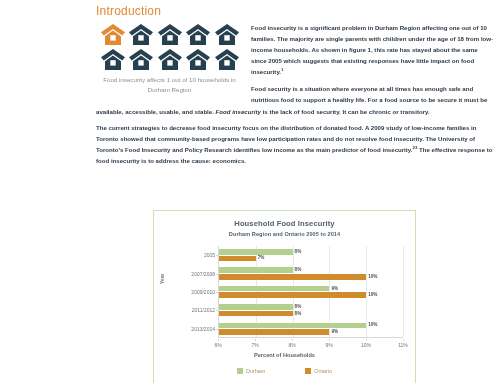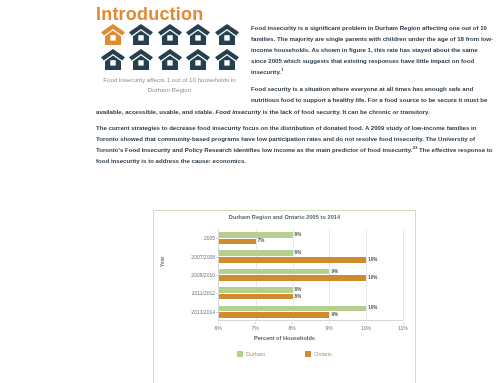--- a/index.html
+++ b/index.html
@@ -21,23 +21,23 @@
     width: 500px;
     height: 383px;
     background: #ffffff;
   }
 
   
   .section-title {
     position: absolute;
     left: 96px;
     top: 4px;
-    font-size: 18px;
+    font-size: 12px;
     color: #e08a33;
-    font-weight: 700;
+    font-weight: 400;
     letter-spacing: 0.2px;
     white-space: nowrap;
   }
 
   
   .article {
     position: absolute;
     left: 96px;
     top: 22px;
     width: 398px;
@@ -341,20 +341,21 @@
 
     <p><span>Food insecurity is a significant problem in Durham Region affecting one out of 10 families. The majority are single parents with children under the age of 18 from low-income households. As shown in figure 1, this rate has stayed about the same since 2005 which suggests that existing responses have little impact on food insecurity.</span><sup>1</sup></p>
 
     <p class="tight"><span>Food security is a situation where everyone at all times has enough safe and nutritious food to support a healthy life. For a food source to be secure it must be available, accessible, usable, and stable. </span><em>Food insecurity</em><span> is the lack of food security. It can be chronic or transitory.</span></p>
 
     <p><span>The current strategies to decrease food insecurity focus on the distribution of donated food. A 2009 study of low-income families in Toronto showed that community-based programs have low participation rates and do not resolve food insecurity. The University of Toronto's Food Insecurity and Policy Research identifies low income as the main predictor of food insecurity.</span><sup>23</sup><span> The effective response to food insecurity is to address the cause: economics.</span></p>
 
   </div>
 
   <div class="chart-panel">
+    <div class="chart-title">Household Food Insecurity</div>
     <div class="chart-subtitle">Durham Region and Ontario 2005 to 2014</div>
 
     <div class="plot-wrap">
       <div class="y-axis-title">Year</div>
       <div class="plot-area" id="plot-area">
           <div class="gridline" style="left: 20%;"></div>
           <div class="gridline" style="left: 40%;"></div>
           <div class="gridline" style="left: 60%;"></div>
           <div class="gridline" style="left: 80%;"></div>
           <div class="gridline" style="left: 100%;"></div>

